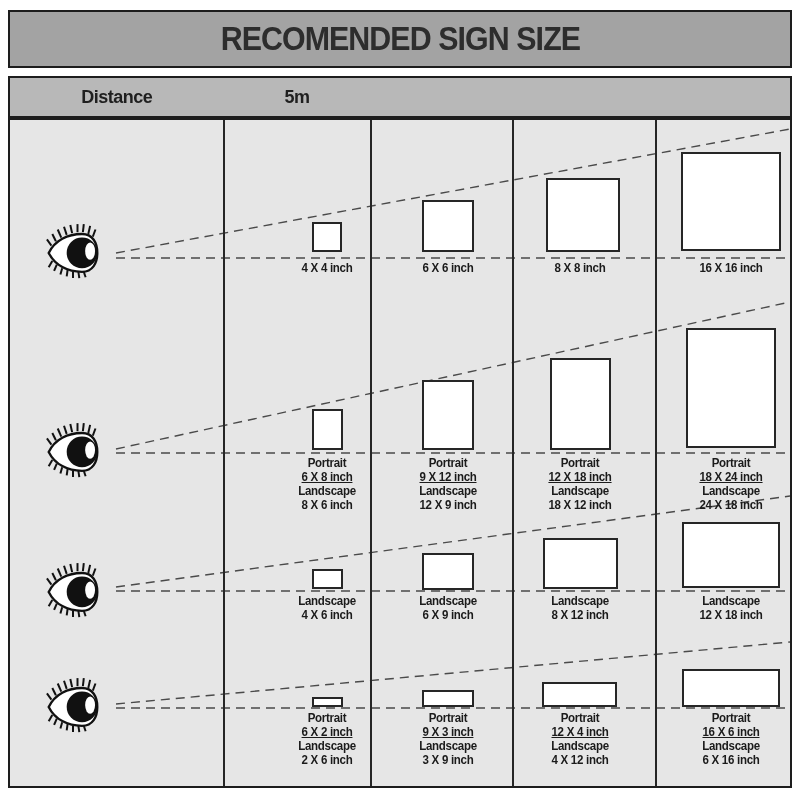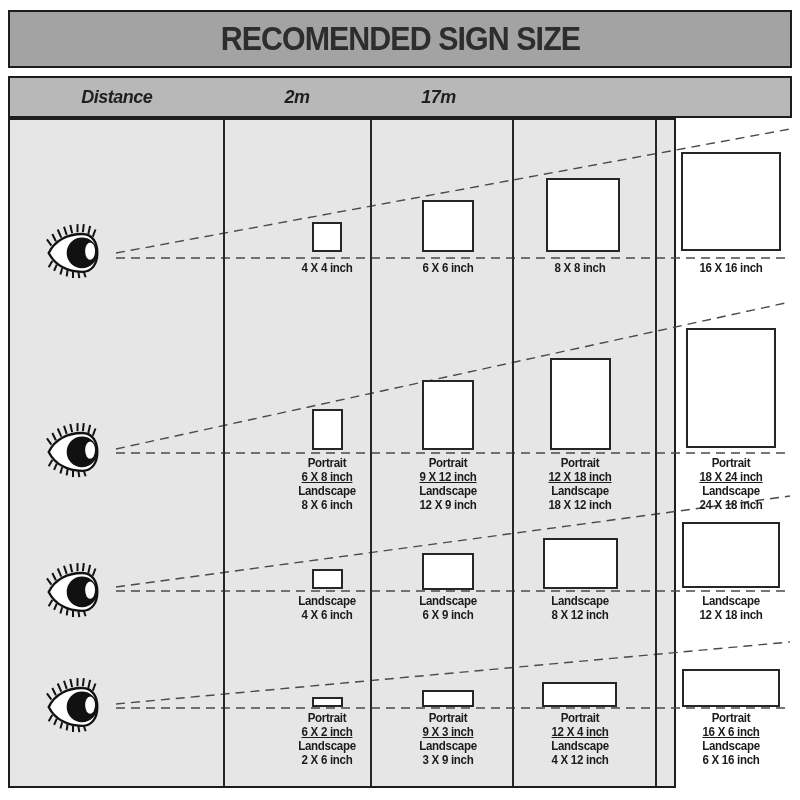--- a/index.html
+++ b/index.html
@@ -17,26 +17,26 @@
     transform:scaleX(.92);white-space:nowrap;
   }
 
   .header-bar{
     position:absolute;left:8px;top:76px;width:784px;height:42px;
     background:#b8b8b8;border:2px solid #1d1d1d;
     display:flex;align-items:stretch;
   }
   .header-cell{
     display:flex;align-items:center;justify-content:center;
-    font-size:18px;font-weight:bold;color:#1f1f1f;letter-spacing:-0.5px;font-style:italic;
+    font-size:18px;font-weight:bold;color:#1f1f1f;letter-spacing:-0.5px;
   }
   .hc0{width:27.4%}.hc1{width:18.8%}.hc2{width:18.1%}.hc3{width:18.2%}.hc4{width:17.5%}
 
   .body-area{
-    position:absolute;left:8px;top:118px;width:668px;height:670px;
+    position:absolute;left:8px;top:118px;width:784px;height:670px;
     background:#e6e6e6;border:2px solid #1d1d1d;
   }
   .divider{
     position:absolute;top:0;width:2px;height:666px;background:#262626;
   }
   .lines-overlay{position:absolute;left:0;top:0;width:780px;height:666px;}
 
   .sign-rect{
     position:absolute;background:#ffffff;border:2px solid #262626;
   }
@@ -88,22 +88,21 @@
 </svg>
 
 <div class="stage">
 
   <div class="title-bar">
     <div class="title">RECOMENDED SIGN SIZE</div>
   </div>
 
   <div class="header-bar">
     <div class="header-cell hc0">Distance</div>
-    <div class="header-cell hc1">2m</div>
-    <div class="header-cell hc4">17m</div>
+    <div class="header-cell hc1">5m</div>
   </div>
 
   <div class="body-area">
 
     <svg class="lines-overlay" viewBox="0 0 780 666">
       <g stroke="#4a4a4a" stroke-width="1.4" stroke-dasharray="9 6" fill="none">
         <line x1="106" y1="138" x2="780" y2="138"></line>
         <line x1="106" y1="133" x2="780" y2="9"></line>
         <line x1="106" y1="333" x2="780" y2="333"></line>
         <line x1="106" y1="329" x2="780" y2="182"></line>

